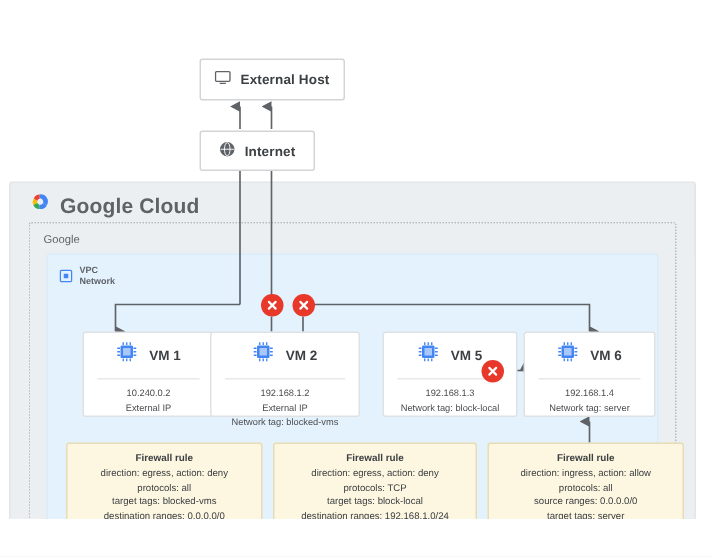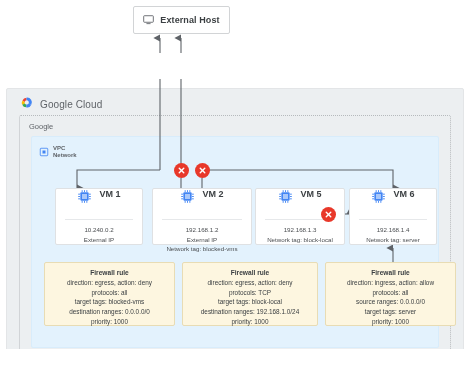--- a/index.html
+++ b/index.html
@@ -6,23 +6,24 @@
     margin: 0;
     padding: 0;
     background: #ffffff;
   }
   body {
     font-family: "Liberation Sans", sans-serif;
   }
   #canvas {
     position: relative;
     width: 474px;
-    height: 349px;
+    height: 313px;
     background: #ffffff;
     overflow: hidden;
+    margin-top: 33px;
   }
   svg.wires {
     position: absolute;
     left: 0;
     top: 0;
     width: 474px;
     height: 371px;
     pointer-events: none;
     z-index: 5;
   }
@@ -57,23 +58,24 @@
     border: 1px solid #e3e5e7;
     border-radius: 2px;
     z-index: 1;
   }
   #gc-logo-row {
     position: absolute;
     left: 12px; top: 6px;
     display: flex; align-items: center; gap: 6px;
   }
   #gc-logo-row .gctext {
-    font-size: 10px;
+    font-size: 14px;
     color: #5f6368;
     letter-spacing: .1px;
+    font-weight: bold;
   }
   #project-panel {
     position: absolute;
     left: 12px; top: 26px;
     width: 430px; height: 240px;
     border: 1px dotted #b6babd;
     border-radius: 2px;
     background: transparent;
   }
   #project-label {
@@ -106,21 +108,21 @@
   .vm {
     position: absolute;
     background: #ffffff;
     border: 1px solid #dfe1e3;
     border-radius: 2px;
     z-index: 7;
     box-sizing: border-box;
   }
   .vm-head {
     display: flex;
-    align-items: flex-start;
+    align-items: center;
     justify-content: center;
     gap: 7px;
     height: 30px;
   }
   .vm-name {
     font-size: 9px;
     font-weight: bold;
     color: #3c4043;
   }
   .vm-div {
@@ -212,20 +214,31 @@
   <div class="topbox" id="external-host">
     <span>
       <svg width="11" height="11" viewBox="0 0 16 16">
         <rect x="1" y="2.5" width="14" height="9.5" rx="1" fill="none" stroke="#5f6368" stroke-width="1.3"></rect>
         <line x1="5" y1="14" x2="11" y2="14" stroke="#5f6368" stroke-width="1.3"></line>
       </svg>
     </span>
     <span class="tlabel">External Host</span>
   </div>
 
+  <div class="topbox" id="internet">
+    <span>
+      <svg width="11" height="11" viewBox="0 0 16 16">
+        <circle cx="8" cy="8" r="6.4" fill="#5f6368"></circle>
+        <circle cx="8" cy="8" r="6.4" fill="none" stroke="#5f6368" stroke-width="1.2"></circle>
+        <ellipse cx="8" cy="8" rx="2.7" ry="6.4" fill="none" stroke="#ffffff" stroke-width="0.9"></ellipse>
+        <line x1="1.6" y1="8" x2="14.4" y2="8" stroke="#ffffff" stroke-width="0.9"></line>
+      </svg>
+    </span>
+    <span class="tlabel">Internet</span>
+  </div>
 
   <div id="gcloud-panel">
 
     <div id="gc-logo-row">
       <span>
         <svg width="15" height="13" viewBox="0 0 24 20">
           <path d="M12 2.2 A7 7 0 0 0 5.6 6.6 L9.2 9.2 A3.6 3.6 0 0 1 12 6.4 Z" fill="#ea4335"></path>
           <path d="M5.6 6.6 A7 7 0 0 0 5.2 13.4 L9.4 11.4 A3.6 3.6 0 0 1 9.2 9.2 Z" fill="#fbbc04"></path>
           <path d="M5.2 13.4 A7 7 0 0 0 11.4 17.6 L11.6 13.2 A3.6 3.6 0 0 1 9.4 11.4 Z" fill="#34a853"></path>
           <path d="M12 6.4 A3.6 3.6 0 0 1 15.4 11.6 L19.6 13.6 A7.6 7.6 0 0 0 12 2.2 Z" fill="#4285f4"></path>
@@ -279,21 +292,21 @@
       </span>
       <span class="vm-name">VM 1</span>
     </div>
     <div class="vm-div"></div>
     <div class="vm-meta">
       <div>10.240.0.2</div>
       <div>External IP</div>
     </div>
   </div>
 
-  <div class="vm" id="vm2" style="left:152px; top:188px; width:100px; height:57px;">
+  <div class="vm" id="vm2" style="left:140px; top:188px; width:100px; height:57px;">
     <div class="vm-head">
       <span>
         <svg width="15" height="15" viewBox="0 0 18 18">
           <rect x="4" y="4" width="10" height="10" rx="1" fill="#4285f4"></rect>
           <rect x="6" y="6" width="6" height="6" fill="#ffffff" opacity=".55"></rect>
           <g stroke="#4285f4" stroke-width="1.1">
             <line x1="6.2" y1="1.4" x2="6.2" y2="3.6"></line>
               <line x1="9" y1="1.4" x2="9" y2="3.6"></line>
               <line x1="11.8" y1="1.4" x2="11.8" y2="3.6"></line>
             <line x1="6.2" y1="14.4" x2="6.2" y2="16.6"></line>

